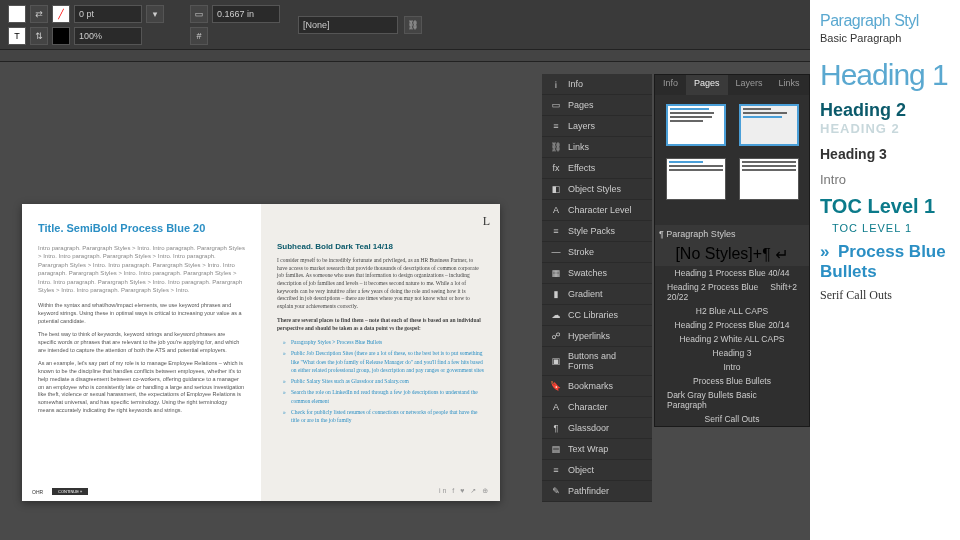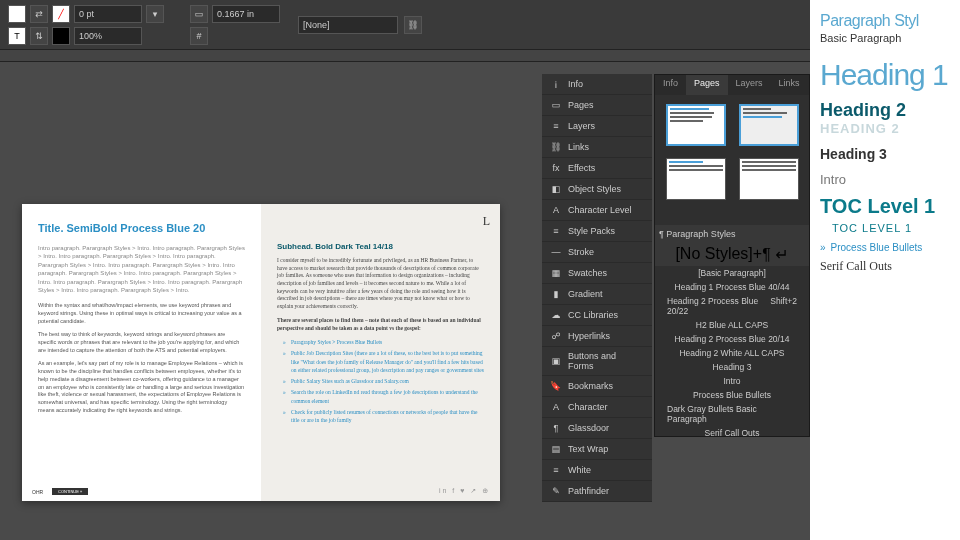--- a/index.html
+++ b/index.html
@@ -42,21 +42,21 @@
 .side-preview { width: 150px; background: #fff; padding: 12px 10px; overflow: hidden; }
 .sp-h { color: #5aa8d0; font-weight: 300; font-size: 16px; margin-bottom: 2px; letter-spacing: -0.5px; }
 .sp-basic { font-size: 11px; color: #333; margin-bottom: 14px; }
 .sp-h1 { color: #5aa8d0; font-weight: 300; font-size: 30px; margin-bottom: 8px; letter-spacing: -1px; }
 .sp-h2 { color: #0b5a6b; font-weight: bold; font-size: 18px; margin-bottom: 0; }
 .sp-h2caps { color: #c8d8dc; font-weight: bold; font-size: 13px; letter-spacing: 1px; margin-bottom: 10px; }
 .sp-h3 { color: #333; font-weight: bold; font-size: 14px; margin-bottom: 10px; }
 .sp-intro { color: #777; font-size: 13px; margin-bottom: 8px; }
 .sp-toc1 { color: #0b7a8a; font-weight: bold; font-size: 20px; margin-bottom: 4px; }
 .sp-toc2 { color: #0b7a8a; font-size: 11px; letter-spacing: 1px; margin-left: 12px; margin-bottom: 8px; }
-.sp-bullets { color: #2b8fc4; font-family: Georgia, serif; font-size: 10px; margin-bottom: 6px; }
+.sp-bullets { color: #2b8fc4; font-family: Georgia, serif; font-size: 17px; margin-bottom: 6px; font-weight: bold; }
 .sp-serif { font-family: Georgia, serif; font-size: 12px; color: #333; }
 .thumb-row { display: flex; gap: 4px; justify-content: center; }
 .mini-bar { height: 2px; background: #666; margin: 2px; }
 .corner-L { position: absolute; top: 10px; right: 10px; font-size: 12px; font-family: Georgia, serif; color: #333; }
 .footer-icons { position: absolute; bottom: 6px; right: 10px; font-size: 7px; color: #999; letter-spacing: 2px; }
 .footer-logo { position: absolute; bottom: 6px; left: 10px; font-size: 5px; color: #333; }
 .continue-btn { position: absolute; bottom: 6px; left: 30px; background: #333; color: #fff; font-size: 4px; padding: 1px 6px; }
 </style>
 </head>
 <body>
@@ -187,21 +187,21 @@
         <div class="strip-item">
           <span class="strip-icon">¶</span>
           <span>Glassdoor</span>
         </div>
         <div class="strip-item">
           <span class="strip-icon">▤</span>
           <span>Text Wrap</span>
         </div>
         <div class="strip-item">
           <span class="strip-icon">≡</span>
-          <span>White</span>
+          <span>Object</span>
         </div>
         <div class="strip-item">
           <span class="strip-icon">✎</span>
           <span>Pathfinder</span>
         </div>
       </div>
 
     <div class="panel-dock">
       <div class="panel-tabs" id="panel-tabs">
           <div class="panel-tab">Info</div>
@@ -236,24 +236,20 @@
           </div>
         </div>
       </div>
       <div class="para-panel">
         <div class="para-header">¶ <span>Paragraph Styles</span></div>
         <div class="para-item" style="background:#383838">
             <span>[No Styles]+</span>
             <span>¶ ↵</span>
           </div>
         <div class="para-list" id="para-list">
-            <div class="para-item">
-              <span>[Basic Paragraph]</span>
-              <span></span>
-            </div>
             <div class="para-item">
               <span>Heading 1 Process Blue 40/44</span>
               <span></span>
             </div>
             <div class="para-item">
               <span>Heading 2 Process Blue 20/22</span>
               <span>Shift+2</span>
             </div>
             <div class="para-item">
               <span>H2 Blue ALL CAPS</span>

